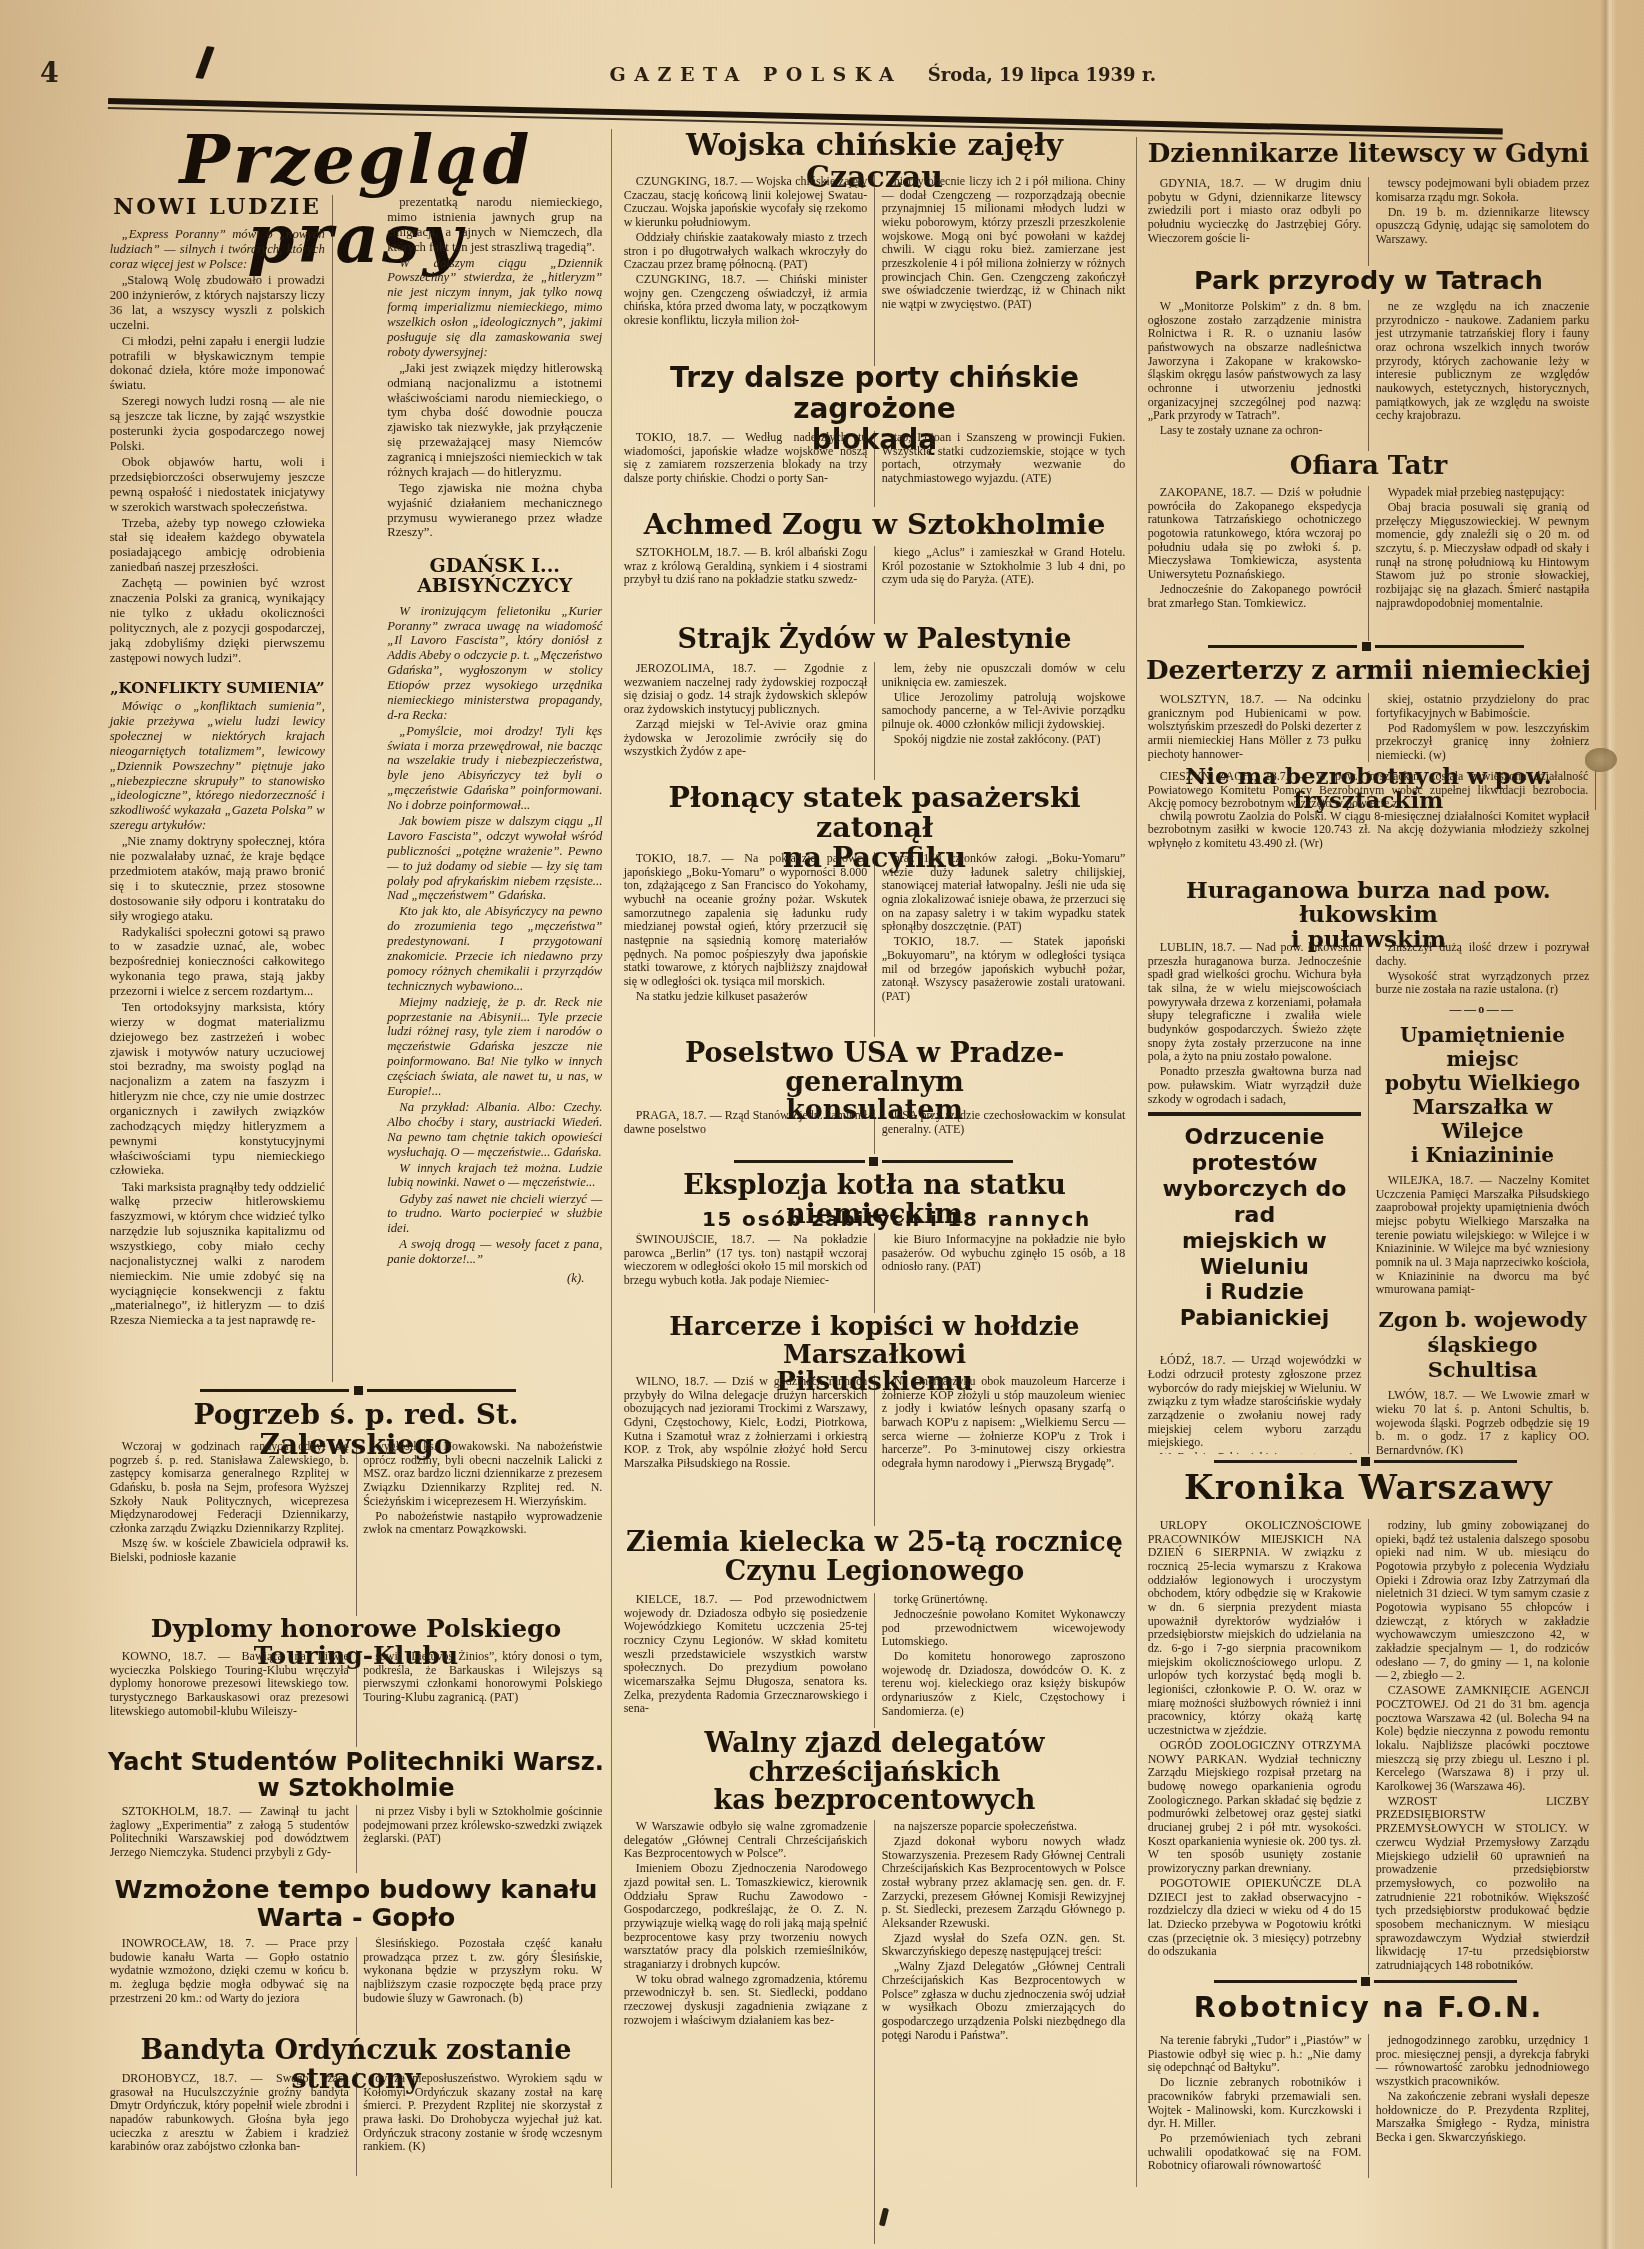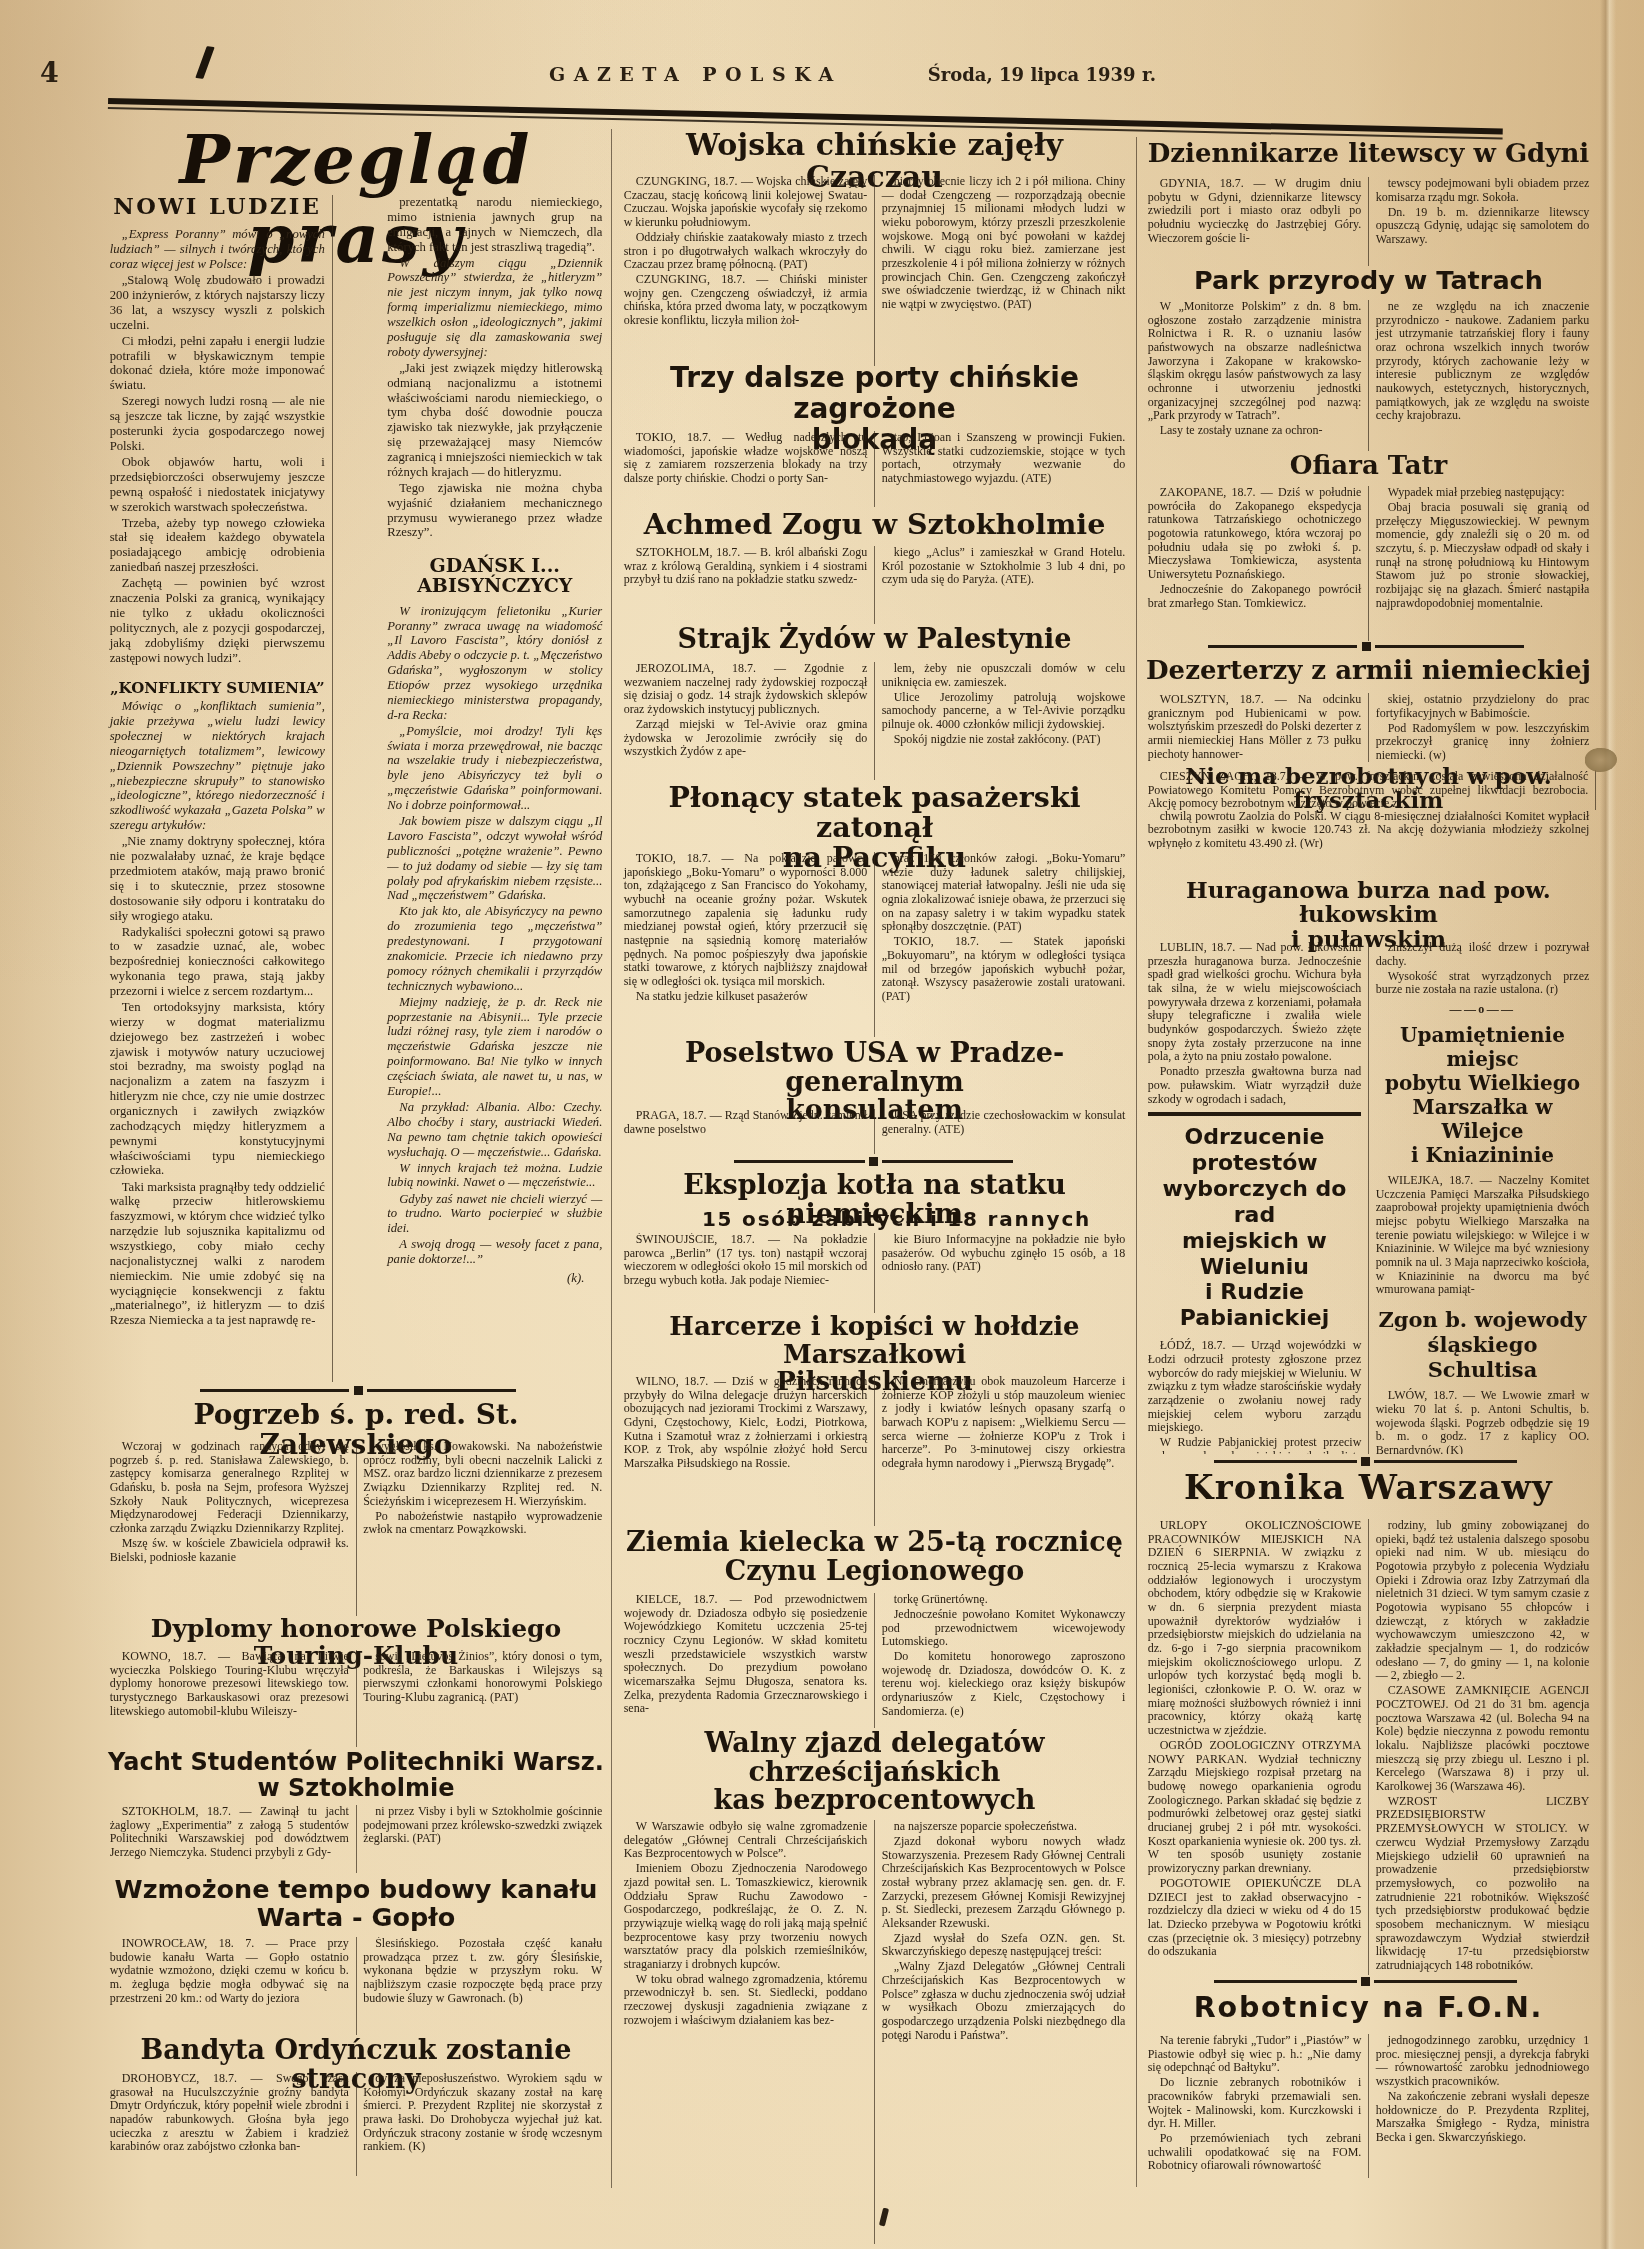--- a/index.html
+++ b/index.html
@@ -35,21 +35,21 @@
   .mastbar{background:#1d150c;}
   .crease{pointer-events:none;}
 </style>
 </head>
 <body>
 
 <div id="page">
 
   <div class="abs" style="left:40px;top:57px;font-size:27px;font-weight:bold;font-family:'DejaVu Serif',serif;">4</div>
   <div class="abs" style="left:201px;top:46px;width:8px;height:33px;background:#1d150c;transform:rotate(8deg) skewX(-12deg);border-radius:1.2px;"></div>
-  <div class="abs" style="left:549px;top:63px;width:607px;display:flex;justify-content:space-between;align-items:baseline;gap:25.5px;">
+  <div class="abs" style="left:549px;top:63px;width:607px;display:flex;justify-content:flex-end;align-items:baseline;gap:25.5px;">
     <span style="font-family:'DejaVu Serif',serif;font-size:19px;letter-spacing:8.5px;font-weight:bold;">GAZETA POLSKA</span>
     <span style="font-family:'DejaVu Serif',serif;font-size:18px;font-weight:bold;">Środa, 19 lipca 1939 r.</span>
   </div>
   <div class="abs" style="left:108px;top:98px;width:1395px;transform:rotate(1.25deg);transform-origin:left center;">
     <div class="mastbar" style="height:5.5px;"></div>
     <div class="mastbar" style="height:2.4px;margin-top:3.6px;opacity:.85;"></div>
   </div>
 
   <div class="abs vrule" style="left:611px;top:129px;height:2059px;"></div>
   <div class="abs vrule" style="left:1136px;top:137px;height:2050px;"></div>
@@ -352,21 +352,21 @@
   <div class="abs hs prel" style="left:1141px;top:878px;width:455px;font-size:23px;">Huraganowa burza nad pow. łukowskim
 i puławskim</div>
 
   <div class="abs body2" style="left:1141px;top:941px;width:455px;height:513px;">
     <div class="c">
       <div>
           <p>LUBLIN, 18.7. — Nad pow. łukowskim przeszła huraganowa burza. Jednocześnie spadł grad wielkości grochu. Wichura była tak silna, że w wielu miejscowościach powyrywała drzewa z korzeniami, połamała słupy telegraficzne i zwaliła wiele budynków gospodarczych. Świeżo zżęte snopy żyta zostały przerzucone na inne pola, a żyto na pniu zostało powalone.</p>
           <p>Ponadto przeszła gwałtowna burza nad pow. puławskim. Wiatr wyrządził duże szkody w ogrodach i sadach,</p>
         </div>
       <div class="thickrule"></div>
-      <div class="hx prel" style="font-size:22px;line-height:1.18;margin-bottom:8px;">Odrzucenie protestów
+      <div class="hx prel" style="font-size:22px;line-height:1.18;margin-bottom:23px;">Odrzucenie protestów
 wyborczych do rad
 miejskich w Wieluniu
 i Rudzie Pabianickiej</div>
       <div>
           <p>ŁÓDŹ, 18.7. — Urząd wojewódzki w Łodzi odrzucił protesty zgłoszone przez wyborców do rady miejskiej w Wieluniu. W związku z tym władze starościńskie wydały zarządzenie o zwołaniu nowej rady miejskiej celem wyboru zarządu miejskiego.</p>
           <p>W Rudzie Pabjanickiej protest przeciw wyborom do rady miejskiej zgłosiła lista niemiecka. Uzasadnienie tego protestu było przedmiotem szczegóło-</p>
         </div>
     </div>
     <div class="c">
       <div>

